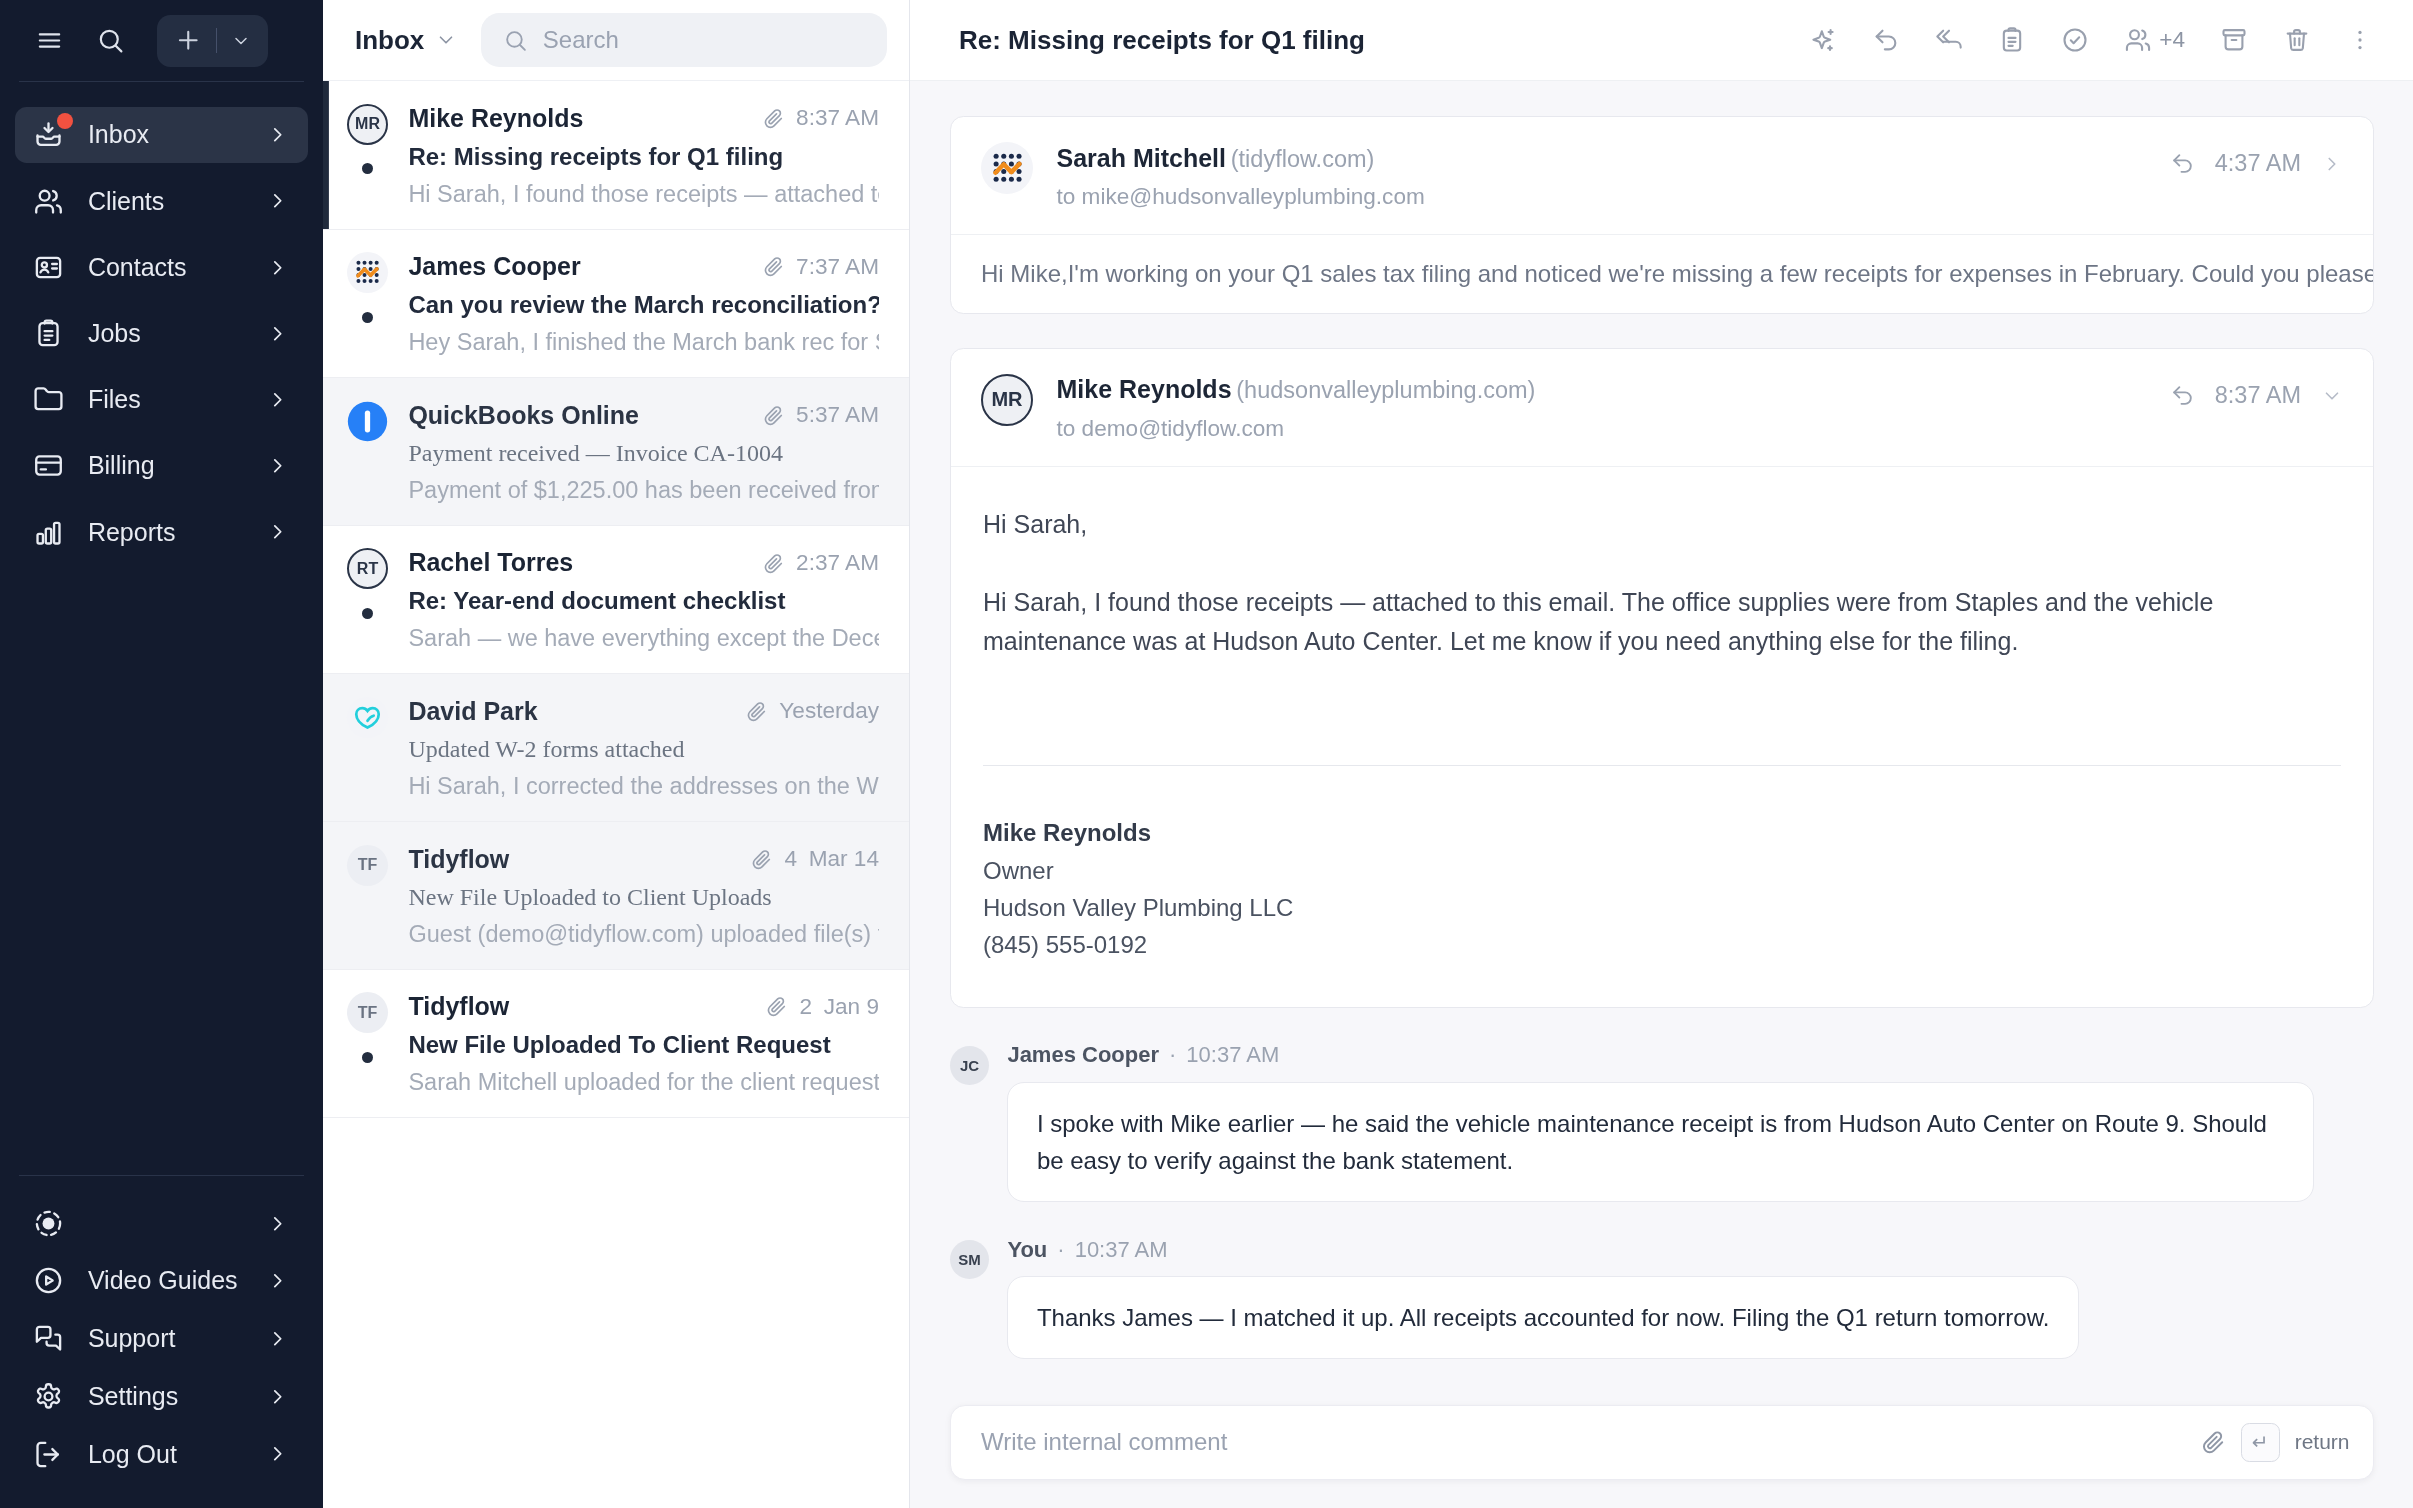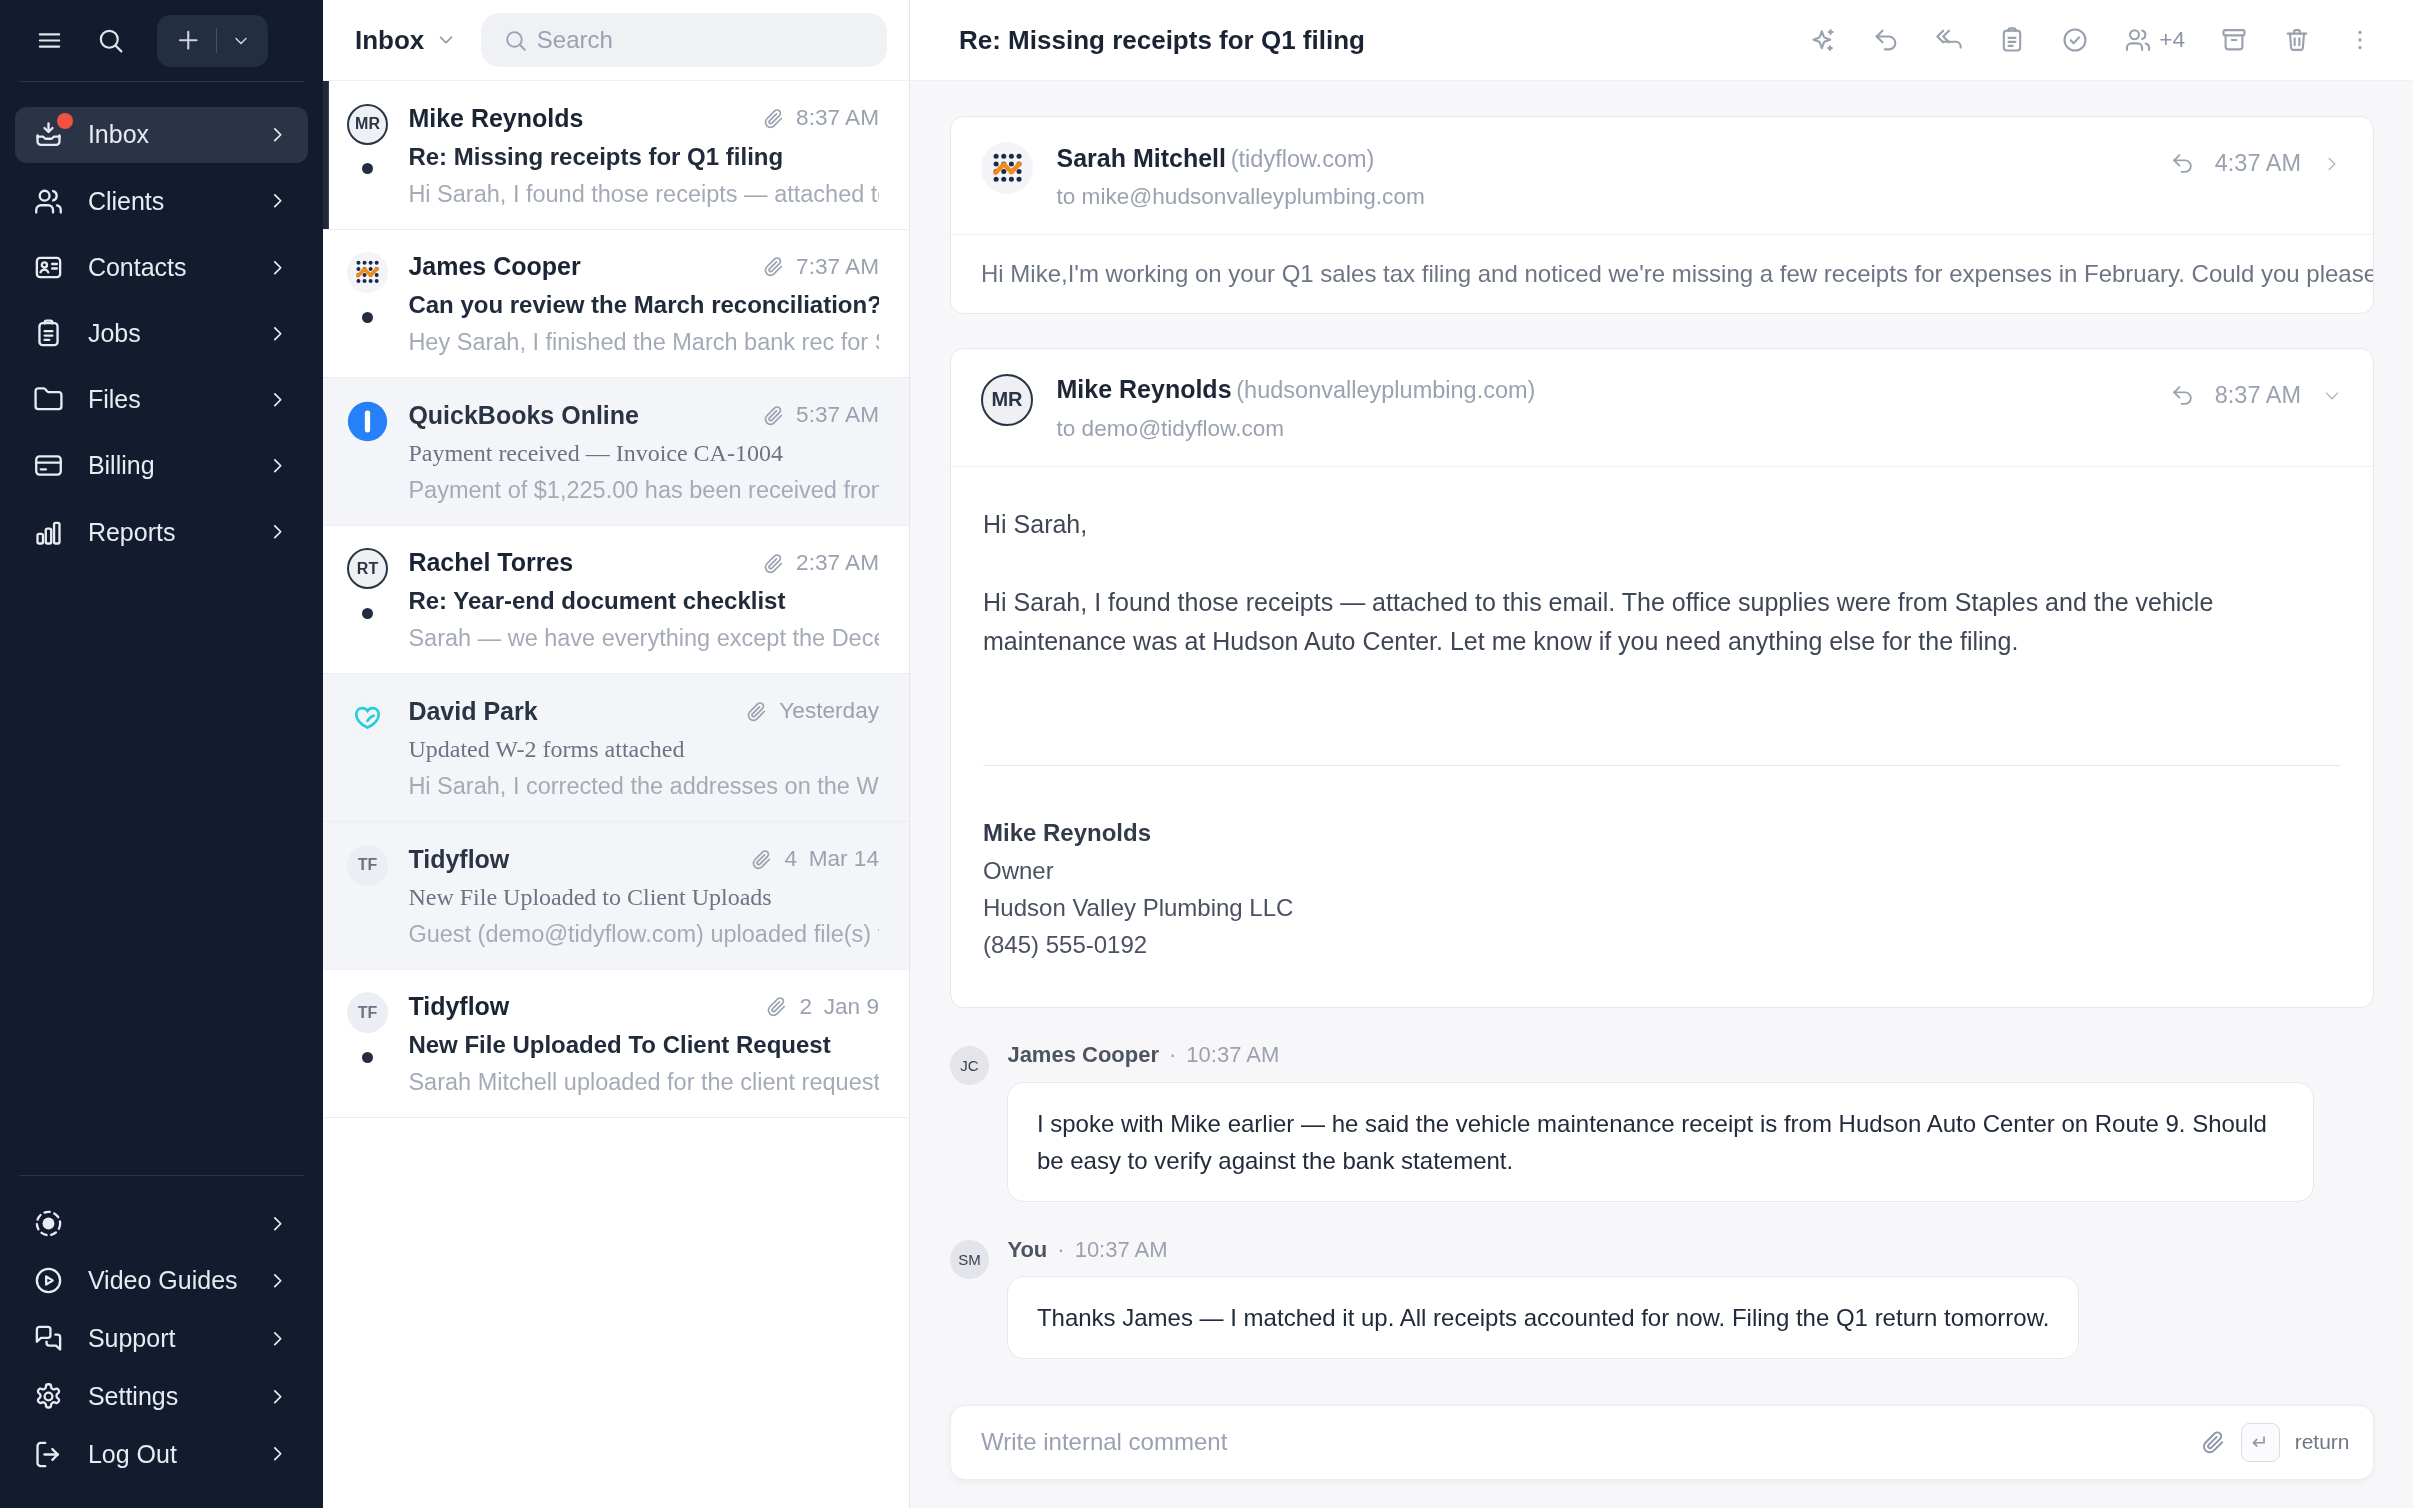--- a/index.html
+++ b/index.html
@@ -33,21 +33,21 @@
   .nav-item .nav-chevron[data-icon]{ font-size:23.5px; }
   .sb-spacer{ flex:1; }
   .sb-bottom{ padding:22px 15px 28.5px; gap:6.7px; }
   .sb-bottom .nav-item{ padding:10px 18.4px; }
 
   
   .list-pane{ width:587px; min-width:587px; background:#fff; border-right:0.8px solid #e4e6ec; display:flex; flex-direction:column; }
   .list-header{ height:81px; min-height:81px; display:flex; align-items:center; gap:23.5px; padding:0 22px 0 32px; border-bottom:0.8px solid #eef0f4; }
   .folder-select{ display:flex; align-items:center; gap:11px; font-size:26px; font-weight:700; color:#1c2536; cursor:pointer; }
   .folder-select [data-icon]{ font-size:22px; color:#8c94a3; }
-  .search-box{ flex:1; height:54px; background:#eff1f5; border-radius:18.4px; display:flex; align-items:center; gap:9px; padding:0 22px; color:#9aa2b1; }
+  .search-box{ flex:1; height:54px; background:#eff1f5; border-radius:18.4px; display:flex; align-items:center; gap:15px; padding:0 22px; color:#9aa2b1; }
   .search-box [data-icon]{ font-size:25px; }
   .search-box input{ flex:1; border:0; outline:0; background:transparent; font-family:inherit; font-size:24px; color:#3a4353; }
   .search-box input::placeholder{ color:#9aa2b1; }
   .email-scroll{ flex:1; overflow:hidden; }
   .email-item{ display:flex; gap:13.4px; padding:22.6px 30px 21px 17px; border-bottom:0.8px solid #edeef2; background:#fff; cursor:pointer; }
   .email-item.read{ background:#f4f5f8; }
   .email-item.selected{ box-shadow:inset 5.9px 0 0 #202a3c; }
   .em-left{ width:55px; min-width:55px; display:flex; flex-direction:column; align-items:center; gap:18.4px; }
   .em-avatar{ width:41px; height:41px; border-radius:50%; display:flex; align-items:center; justify-content:center; font-weight:700; overflow:hidden; }
   .av-ring{ background:#eef0f4; border:2.1px solid #2a3447; color:#2a3447; font-size:16px; }
@@ -90,21 +90,21 @@
   .msg-meta .chev{ font-size:22px; color:#b6bcc8; }
   .msg-divider{ height:0.8px; background:#eef0f3; }
   .msg-snippet{ padding:25px 30px; font-size:24px; color:#6d7585; white-space:nowrap; overflow:hidden; }
   .msg-body{ padding:39px 32px 44px; font-size:25px; color:#3f4655; line-height:1.55; }
   .msg-body .greet{ margin-bottom:39px; }
   .sig-divider{ height:0.8px; background:#e6e8ed; margin:104px 0 49px; }
   .sig-line{ font-size:24px; color:#4a5261; line-height:1.55; }
   .sig-line.name{ font-weight:700; color:#333b4a; }
 
   .comment{ display:flex; gap:18.4px; margin-bottom:35px; }
-  .cm-avatar{ width:39px; height:39px; min-width:39px; border-radius:50%; background:#e3e5eb; color:#39414f; font-size:15px; font-weight:400; display:flex; align-items:center; justify-content:center; margin-top:3.4px; }
+  .cm-avatar{ width:39px; height:39px; min-width:39px; border-radius:50%; background:#e3e5eb; color:#39414f; font-size:15px; font-weight:700; display:flex; align-items:center; justify-content:center; margin-top:3.4px; }
   .cm-main{ flex:1; min-width:0; }
   .cm-head{ display:flex; align-items:center; gap:10px; font-size:22px; }
   .cm-author{ color:#4c5462; font-weight:700; }
   .cm-sep, .cm-time{ color:#9aa2b0; font-weight:400; }
   .cm-bubble{ display:inline-block; margin-top:13.4px; background:#fff; border:0.8px solid #e8e9ef; border-radius:17px; padding:22px 28.5px; font-size:24px; color:#222b3b; line-height:1.55; max-width:1307px; }
 
   .composer{ position:absolute; left:40px; right:39px; bottom:28.5px; height:75px; background:#fff; border:0.8px solid #ececf2; border-radius:15px; box-shadow:0 1.7px 6.7px rgba(20,25,40,0.05); display:flex; align-items:center; padding:0 23.5px 0 30px; }
   .composer input{ flex:1; border:0; outline:0; font-family:inherit; font-size:24px; color:#3a4353; background:transparent; }
   .composer input::placeholder{ color:#9aa2b1; }
   .composer-right{ display:flex; align-items:center; gap:15px; color:#8f97a6; }

